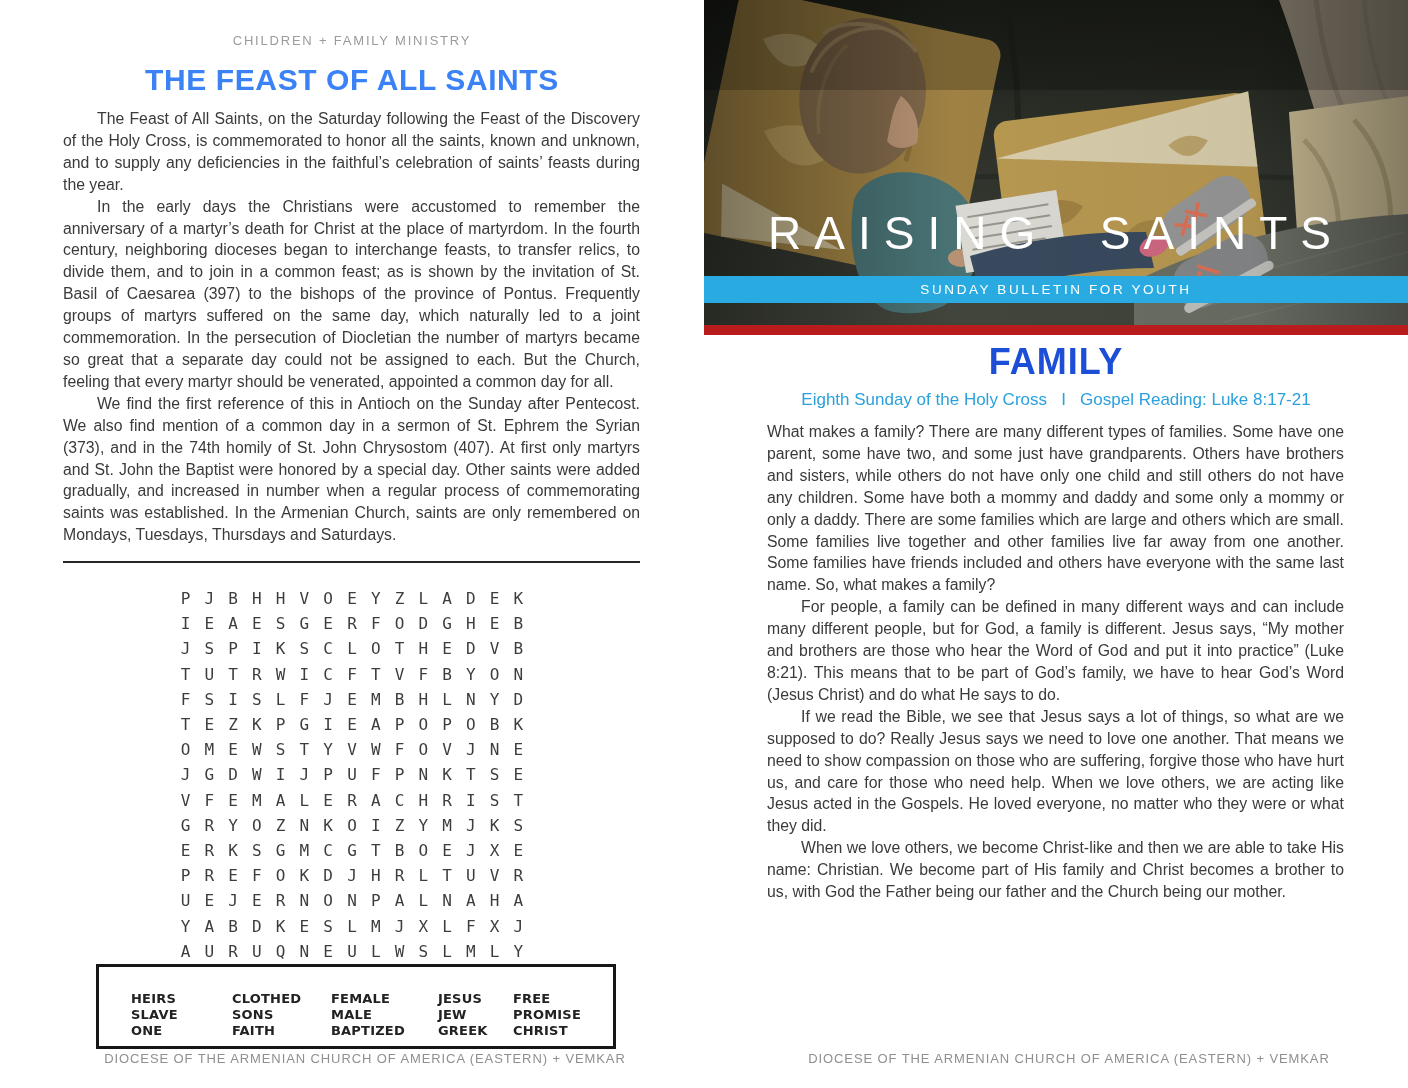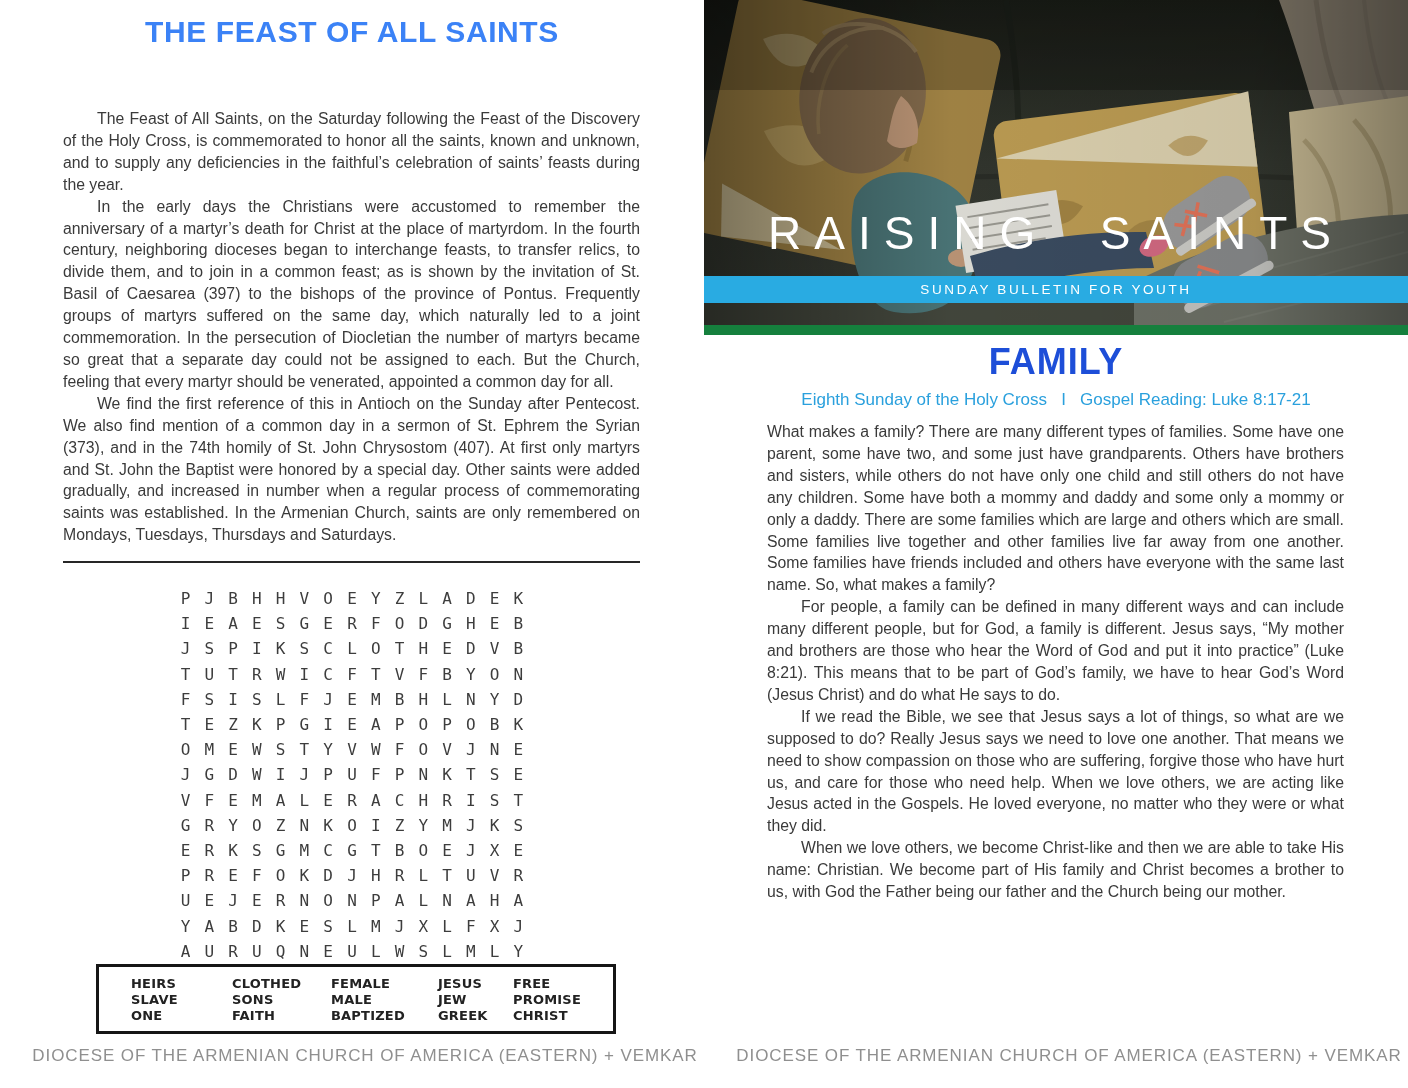--- a/index.html
+++ b/index.html
@@ -11,44 +11,45 @@
   .eyebrow{margin-top:33px;text-align:center;font-size:13px;letter-spacing:1.8px;color:#9b9b9b;font-weight:500;}
   .main-title{margin-top:15px;text-align:center;font-size:30px;font-weight:600;color:#3b82f6;letter-spacing:0.6px;}
   .article{position:absolute;left:63px;right:64px;font-size:15.8px;line-height:21.9px;color:#3a3a3a;text-align:justify;}
   .article-left{top:108px;max-height:448px;overflow:hidden;}
   .article p{margin:0;text-indent:34px;hyphens:auto;-webkit-hyphens:auto;}
   .article p.no-indent{text-indent:0;}
   .divider{position:absolute;top:561px;left:63px;right:64px;border-top:2.5px solid #262626;}
   .ws-grid{position:absolute;top:586px;left:50%;transform:translateX(-50%);width:352px;}
   .ws-row{display:flex;justify-content:space-between;height:25.2px;align-items:center;}
   .ws-letter{width:19px;text-align:center;font-size:16px;color:#3d3d3d;font-family:"DejaVu Sans Mono",monospace;}
-  .word-box{position:absolute;top:964px;left:96px;width:462px;border:3px solid #161616;padding:9px 20px 7px 32px;
+  .word-box{position:absolute;top:964px;left:96px;width:462px;border:3px solid #161616;padding:24px 20px 7px 32px;
             display:grid;grid-template-columns:101px 99px 107px 75px 90px;
             font-size:13px;line-height:16px;color:#222;font-family:"DejaVu Sans",sans-serif;font-weight:bold;letter-spacing:0.2px;}
-  .page-footer{position:absolute;bottom:22px;left:0;right:0;text-align:center;font-size:17px;letter-spacing:0.9px;color:#8f8f8f;padding-left:26px;}
+  .page-footer{position:absolute;bottom:22px;left:0;right:0;text-align:center;font-size:13px;letter-spacing:0.9px;color:#8f8f8f;padding-left:26px;}
 
   
-  .photo-block{position:relative;width:704px;height:335px;background:#15803d;}
+  .photo-block{position:relative;width:704px;height:335px;background:#b91c1c;}
   .photo-block svg{position:absolute;inset:0;display:block;}
   .masthead-title{position:absolute;top:206px;left:0;right:0;text-align:center;color:#ffffff;
                   font-size:46px;font-weight:300;letter-spacing:13px;white-space:pre;}
   .banner{position:absolute;top:276px;left:0;right:0;height:27px;background:#29abe2;}
   .banner-label{display:block;text-align:center;color:#fff;font-size:13.5px;letter-spacing:2.6px;line-height:27px;font-weight:500;}
   .family-title{margin-top:6px;text-align:center;font-size:36px;font-weight:600;color:#1d4ed8;letter-spacing:1px;}
   .subtitle{margin-top:7px;text-align:center;font-size:17px;color:#2aa0dd;font-weight:500;white-space:pre-wrap;}
   .article-right{top:421px;}
   .ask{margin-top:20px;}
   .ask-label{font-weight:bold;}
 </style>
 </head>
 <body>
 
 <div class="sheet">
 
   <div class="page">
+    <div class="eyebrow">CHILDREN + FAMILY MINISTRY</div>
     <div class="main-title">THE FEAST OF ALL SAINTS</div>
 
     <div class="article article-left">
       <p>The Feast of All Saints, on the Saturday following the Feast of the Discovery of the Holy Cross, is commemorated to honor all the saints, known and unknown, and to supply any deficiencies in the faithful’s celebration of saints’ feasts during the year.</p>
       <p>In the early days the Christians were accustomed to remember the anniversary of a martyr’s death for Christ at the place of martyrdom. In the fourth century, neighboring dioceses began to interchange feasts, to transfer relics, to divide them, and to join in a common feast; as is shown by the invitation of St. Basil of Caesarea (397) to the bishops of the province of Pontus. Frequently groups of martyrs suffered on the same day, which naturally led to a joint commemoration. In the persecution of Diocletian the number of martyrs became so great that a separate day could not be assigned to each. But the Church, feeling that every martyr should be venerated, appointed a common day for all.</p>
       <p>We find the first reference of this in Antioch on the Sunday after Pentecost. We also find mention of a common day in a sermon of St. Ephrem the Syrian (373), and in the 74th homily of St. John Chrysostom (407). At first only martyrs and St. John the Baptist were honored by a special day. Other saints were added gradually, and increased in number when a regular process of commemorating saints was established. In the Armenian Church, saints are only remembered on Mondays, Tuesdays, Thursdays and Saturdays.</p>
     </div>
 
     <div class="divider"></div>
 

